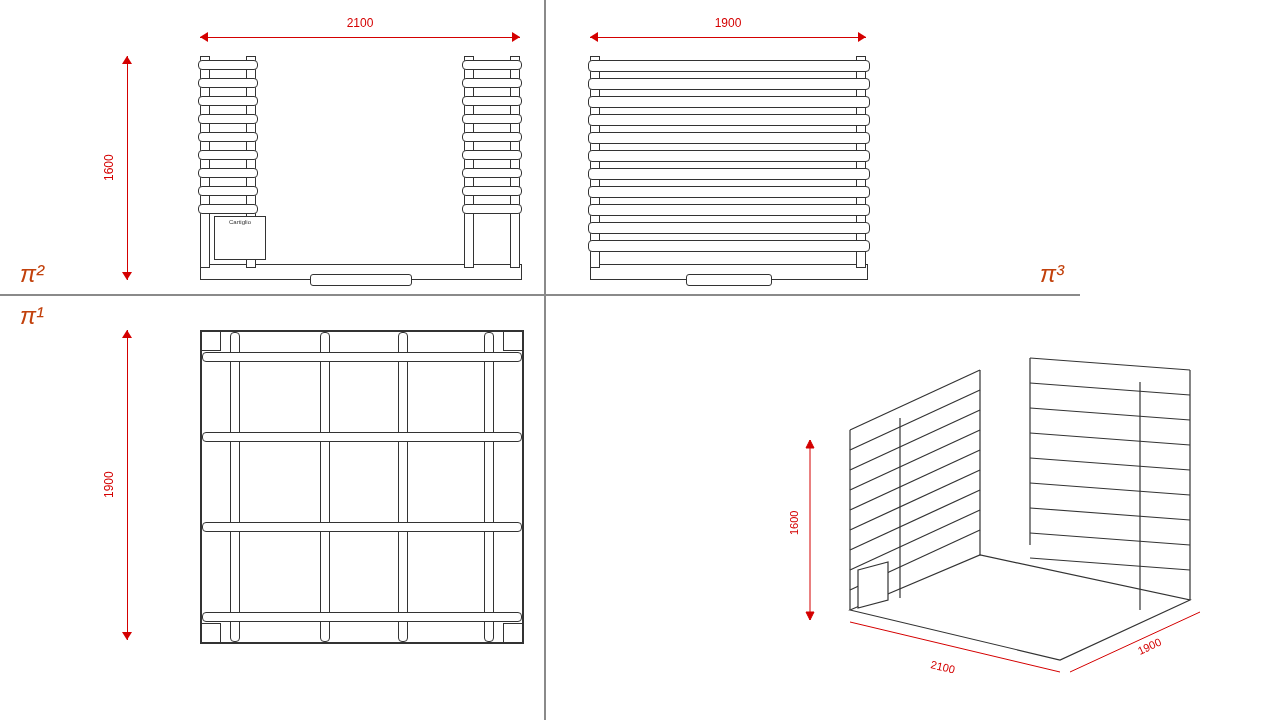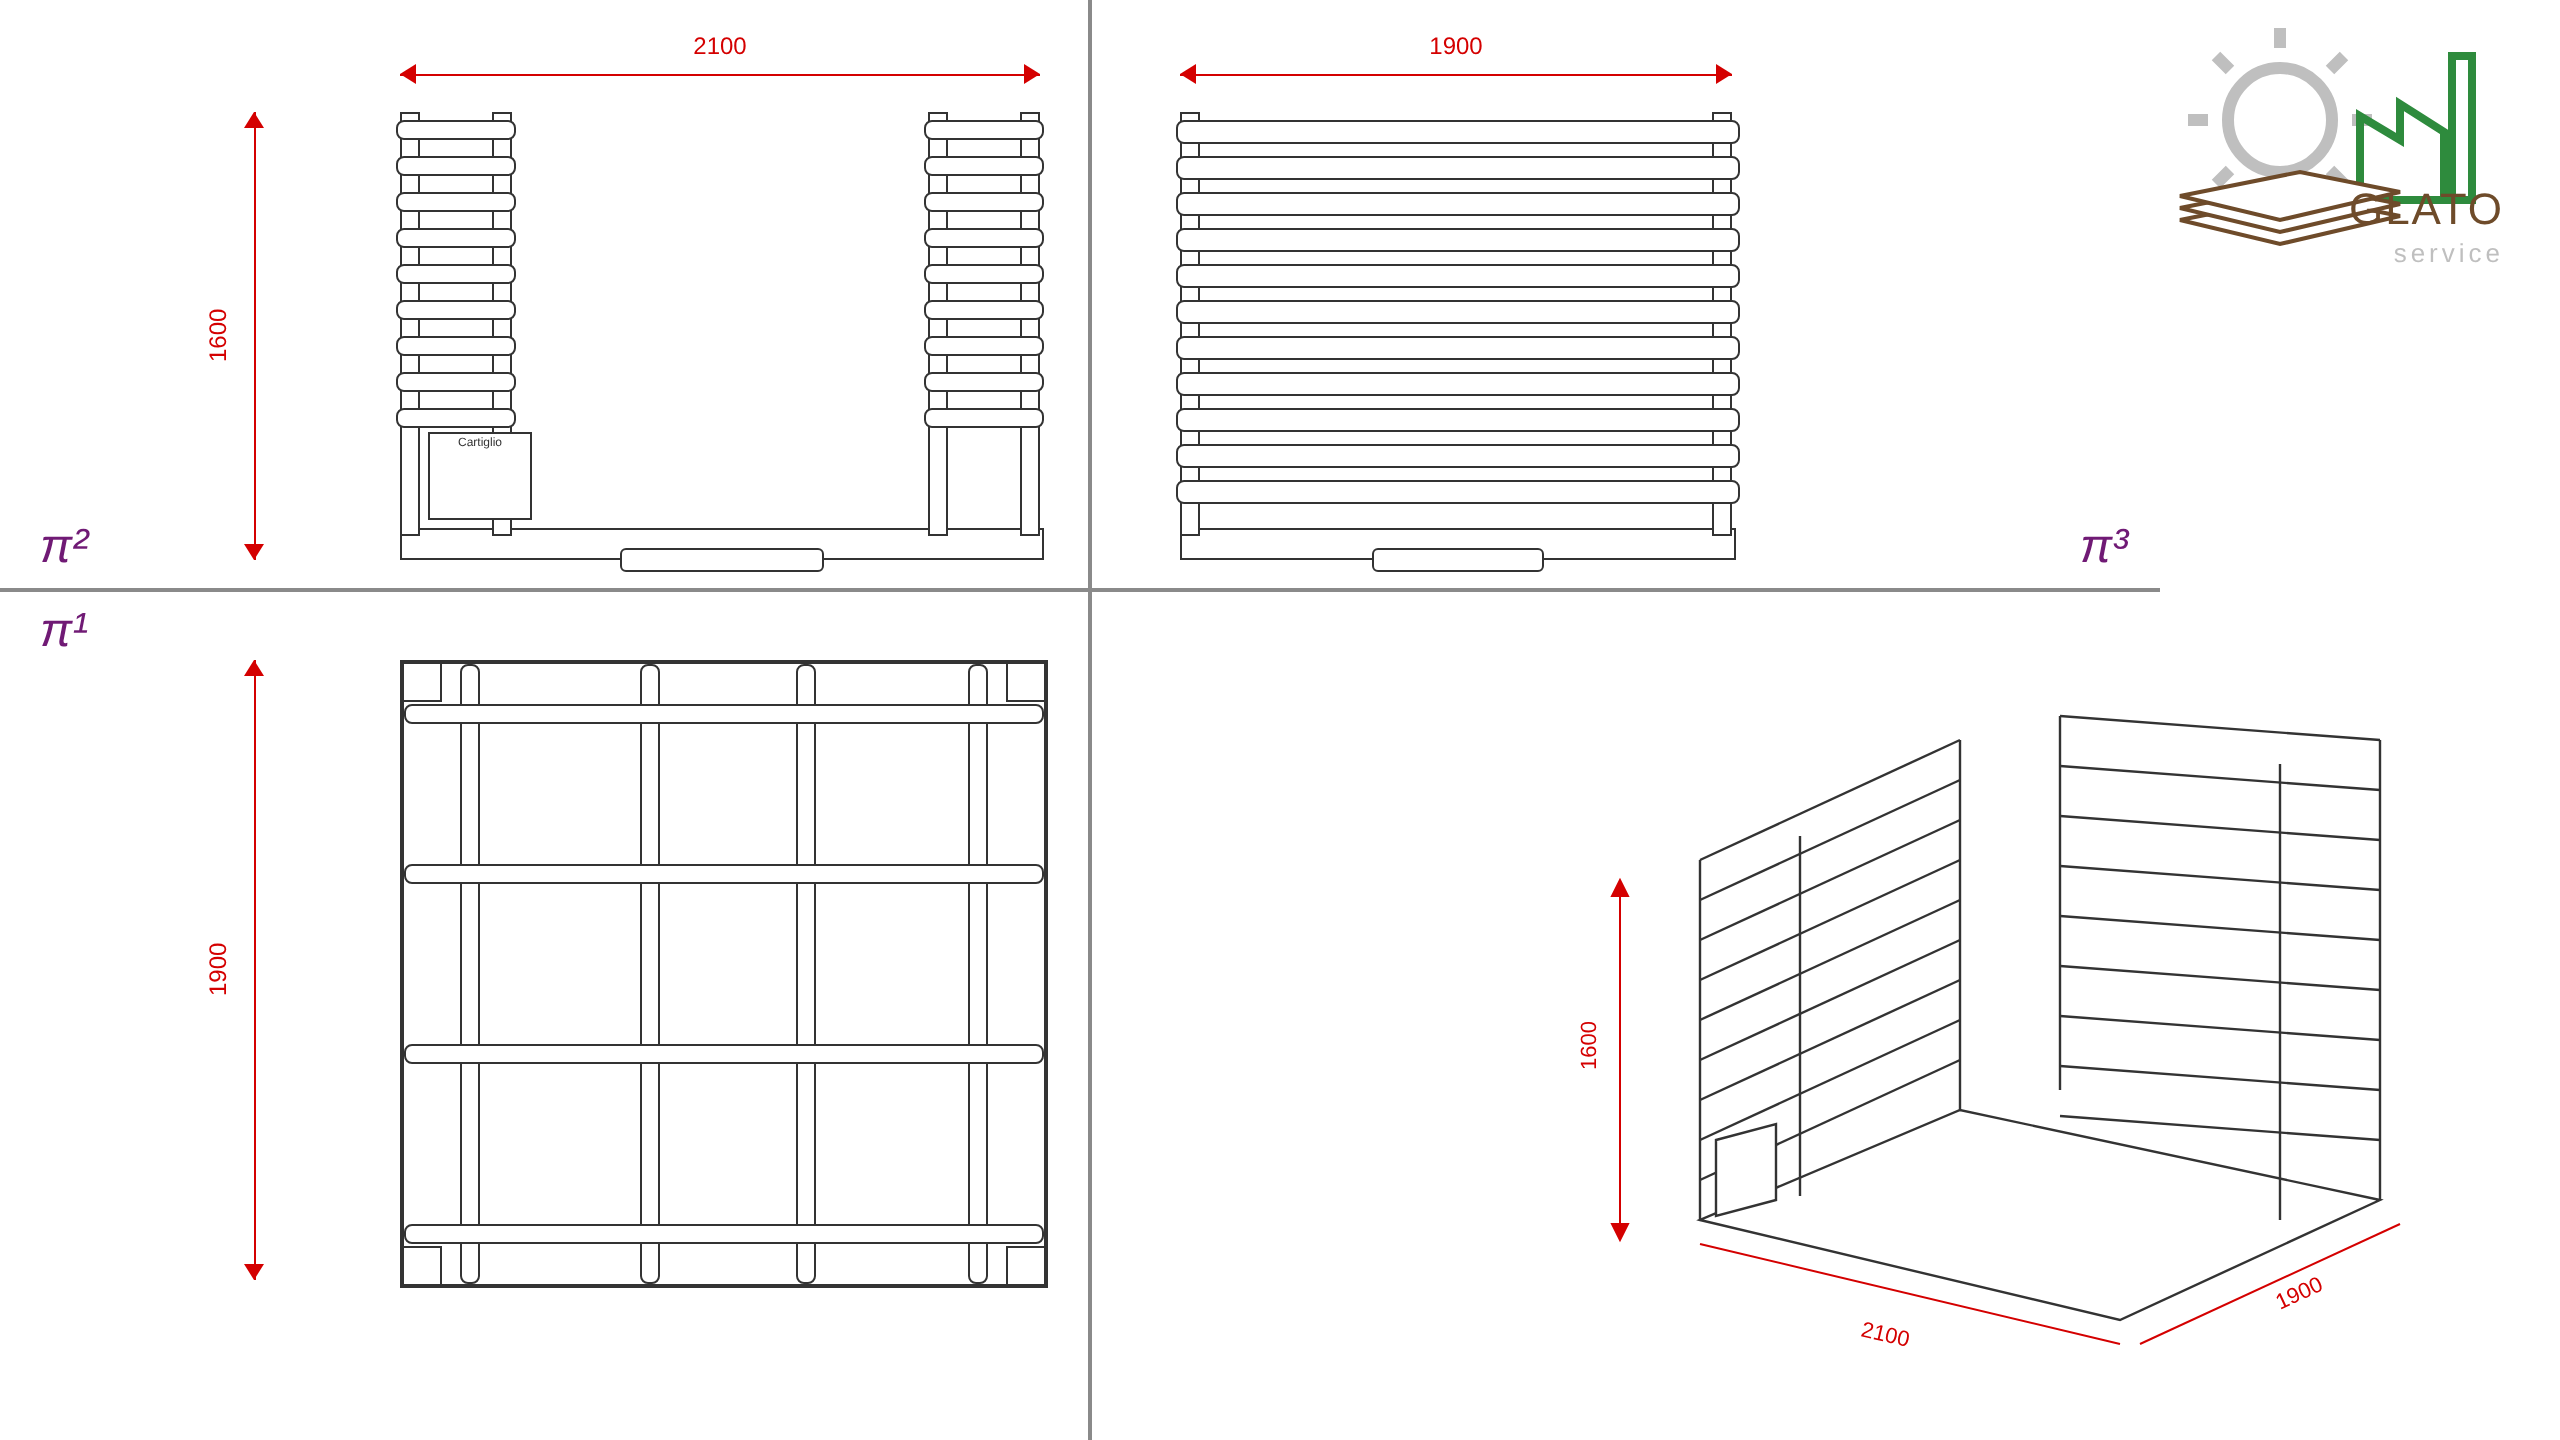--- a/index.html
+++ b/index.html
@@ -1,19 +1,19 @@
 <!DOCTYPE html>
 <html><head>
 <meta charset="utf-8">
 <style>
   html,body{margin:0;padding:0;width:1280px;height:720px;background:#fff;font-family:Arial,Helvetica,sans-serif;overflow:hidden}
   .canvas{position:relative;width:1280px;height:720px}
   .divider-v{position:absolute;left:544px;top:0;width:0;height:720px;border-left:2px solid #8a8a8a}
   .divider-h{position:absolute;left:0;top:294px;width:1080px;height:0;border-top:2px solid #8a8a8a}
-  .pi{position:absolute;font-size:24px;color:#701a75;font-style:italic}
+  .pi{position:absolute;font-size:24px;color:#c2410c;font-style:italic}
   
   .dim{position:absolute;font-size:12px;color:#d40000}
   .dim-h{height:14px}
   .dim-h .line{position:absolute;top:7px;left:0;right:0;height:0;border-top:1px solid #d40000}
   .dim-h .arrL,.dim-h .arrR{position:absolute;top:2px;width:0;height:0;border-top:5px solid transparent;border-bottom:5px solid transparent}
   .dim-h .arrL{left:0;border-right:8px solid #d40000}
   .dim-h .arrR{right:0;border-left:8px solid #d40000}
   .dim-h .lbl{position:absolute;top:-14px;left:0;right:0;text-align:center}
   .dim-v{width:14px}
   .dim-v .line{position:absolute;left:7px;top:0;bottom:0;width:0;border-left:1px solid #d40000}
@@ -194,36 +194,14 @@
         <polygon points="30,310 26,302 34,302" fill="#d40000"></polygon>
         <line x1="70" y1="360" x2="280" y2="410" transform="translate(0,-48)"></line>
         <line x1="290" y1="362" x2="420" y2="302"></line>
       </g>
       <text x="18" y="225" fill="#d40000" font-size="11" transform="rotate(-90 18 225)">1600</text>
       <text x="150" y="358" fill="#d40000" font-size="11" transform="rotate(13 150 358)">2100</text>
       <text x="360" y="345" fill="#d40000" font-size="11" transform="rotate(-25 360 345)">1900</text>
     </svg>
   </div>
 
-  <div class="logo">
-    <svg viewBox="0 0 180 130">
-
-      <g fill="none" stroke="#bfbfbf" stroke-width="6">
-        <circle cx="60" cy="50" r="26"></circle>
-        <path d="M60 14 l0 -10 M60 86 l0 10 M24 50 l-10 0 M96 50 l10 0 M35 25 l-7 -7 M85 25 l7 -7 M35 75 l-7 7 M85 75 l7 7"></path>
-      </g>
-
-      <g fill="none" stroke="#2e8b3d" stroke-width="4">
-        <path d="M100 90 L100 48 L120 60 L120 42 L142 56 L142 90 Z"></path>
-        <rect x="146" y="18" width="10" height="72"></rect>
-      </g>
-
-      <g fill="#fff" stroke="#6e4b2a" stroke-width="2">
-        <polygon points="10,100 70,88 120,98 60,112"></polygon>
-        <polygon points="10,94 70,82 120,92 60,106"></polygon>
-        <polygon points="10,88 70,76 120,86 60,100"></polygon>
-      </g>
-    </svg>
-    <div class="logo-text">GLATO</div>
-    <div class="logo-sub">service</div>
-  </div>
 
 </div>
 
 </body></html>

